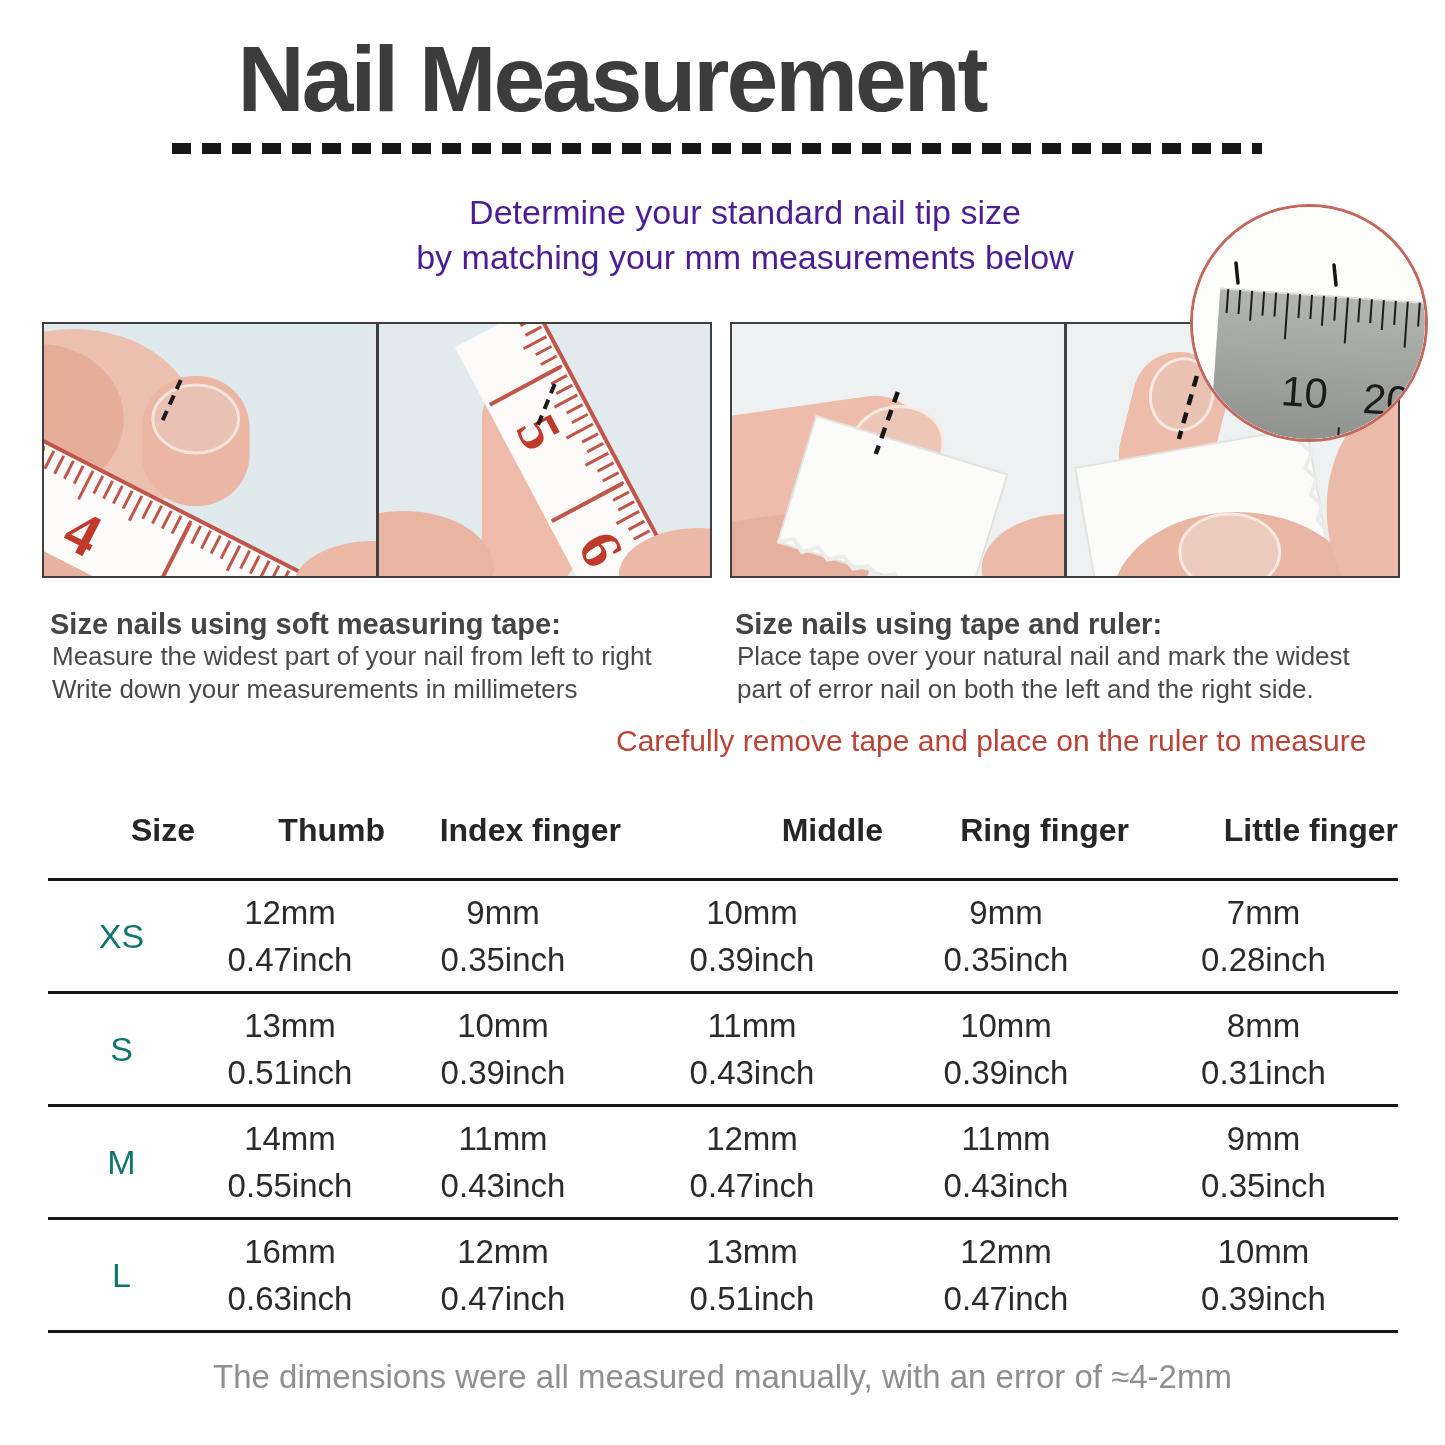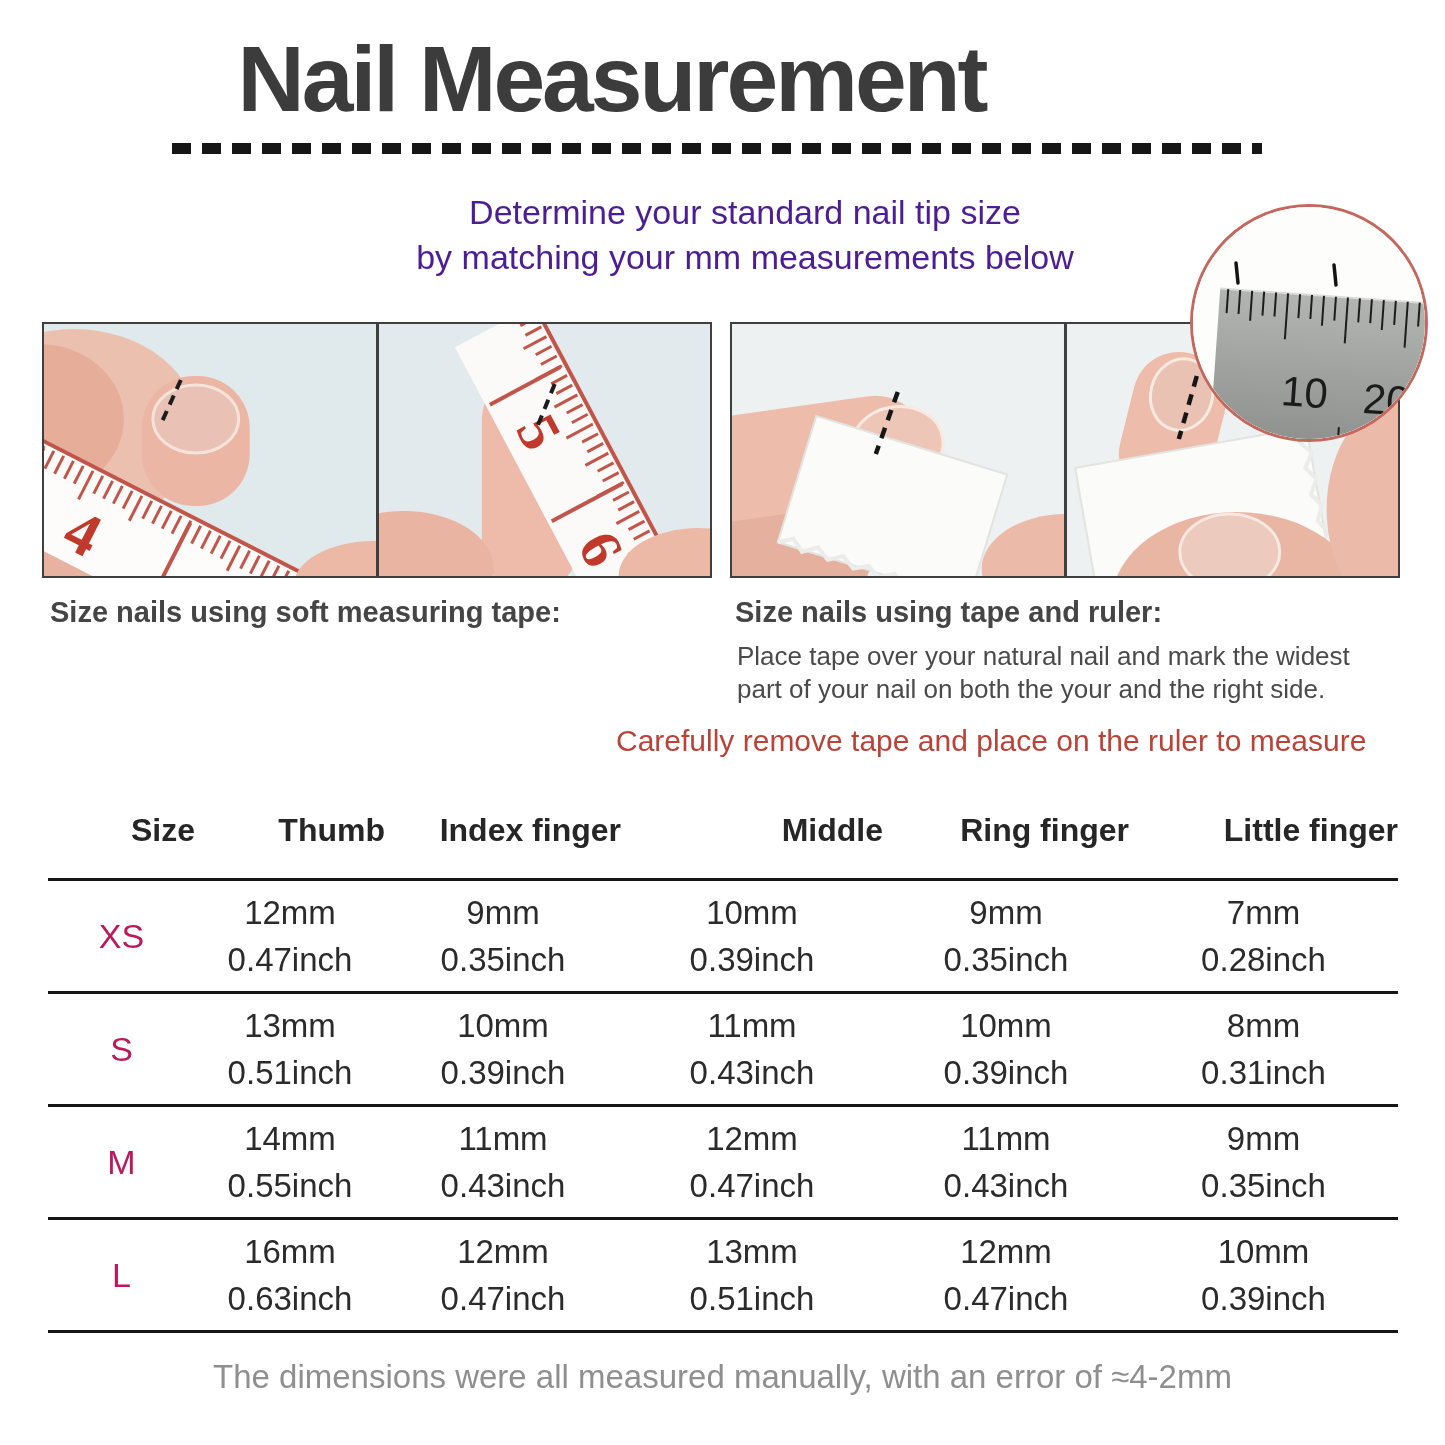--- a/index.html
+++ b/index.html
@@ -29,39 +29,39 @@
   .photo-block.right{left:730px;}
   .photo-block .divider{width:3px;background:#3f3f3f;flex:0 0 auto;}
   .photo-block svg{flex:1 1 0;display:block;height:100%;width:331px;}
   
   .magnifier{
     position:absolute;left:1190px;top:204px;width:232px;height:232px;border-radius:50%;
     border:3px solid #c4685e;overflow:hidden;background:#ffffff;z-index:5;
   }
   .magnifier svg{display:block;width:100%;height:100%;}
   
-  .sec-head{position:absolute;font-size:29px;font-weight:bold;color:#454545;white-space:nowrap;}
+  .sec-head{position:absolute;font-size:29px;font-weight:bold;color:#454545;white-space:nowrap;margin-top:12px;}
   .sec-head.left{left:50px;top:596px;}
   .sec-head.right{left:735px;top:596px;}
   .sec-body{position:absolute;font-size:26px;line-height:33px;color:#4a4a4a;white-space:nowrap;}
   .sec-body.left{left:52px;top:640px;}
   .sec-body.right{left:737px;top:640px;}
   .warning{
     position:absolute;left:616px;top:724px;font-size:30px;color:#bb4237;white-space:nowrap;
   }
   
   .size-table{position:absolute;left:48px;top:782px;width:1350px;}
   .t-row,.t-head-row{
     display:grid;grid-template-columns:147px 190px 236px 262px 246px 269px;align-items:center;
   }
   .t-head-row{height:96px;}
   .t-row{height:110px;border-top:3px solid #161616;}
   .t-row:last-child{border-bottom:3px solid #161616;}
   .t-h{font-size:32px;font-weight:bold;color:#262626;text-align:right;}
-  .t-size{font-size:34px;color:#be185d;text-align:center;}
+  .t-size{font-size:34px;color:#0f766e;text-align:center;}
   .t-cell{text-align:center;font-size:33px;color:#2b2b2b;line-height:47px;}
   
   .footer{
     position:absolute;top:1358px;left:0;width:1445px;text-align:center;
     font-size:33px;color:#8f8f8f;
   }
 </style>
 </head>
 <body>
 
@@ -270,25 +270,29 @@
             <line x1="234" y1="88" x2="234" y2="112"></line>
           <line x1="150" y1="218" x2="150" y2="232"></line>
         </g>
         <text x="90" y="200" font-size="42" fill="#1b1b1b">10</text>
         <text x="172" y="202" font-size="42" fill="#1b1b1b">20</text>
       </g>
     </svg>
   </div>
 
   <div class="sec-head left">Size nails using soft measuring tape:</div>
+  <div class="sec-body left">
+    <div>Measure the widest part of your nail from left to right</div>
+    <div>Write down your measurements in millimeters</div>
+  </div>
 
   <div class="sec-head right">Size nails using tape and ruler:</div>
   <div class="sec-body right">
     <div>Place tape over your natural nail and mark the widest</div>
-    <div>part of your nail on both the your and the right side.</div>
+    <div>part of error nail on both the left and the right side.</div>
   </div>
 
   <div class="warning">Carefully remove tape and place on the ruler to measure</div>
 
   <div class="size-table">
     <div class="t-head-row">
       <div class="t-h">Size</div>
       <div class="t-h">Thumb</div>
       <div class="t-h">Index finger</div>
       <div class="t-h">Middle</div>

